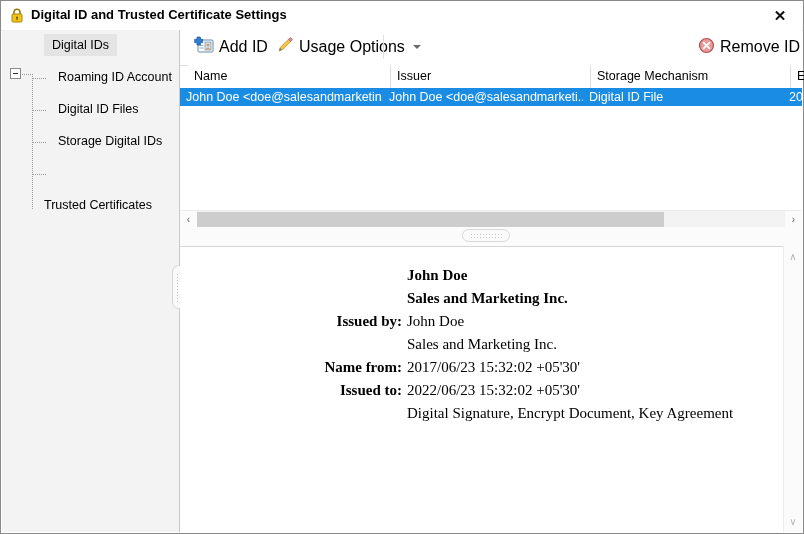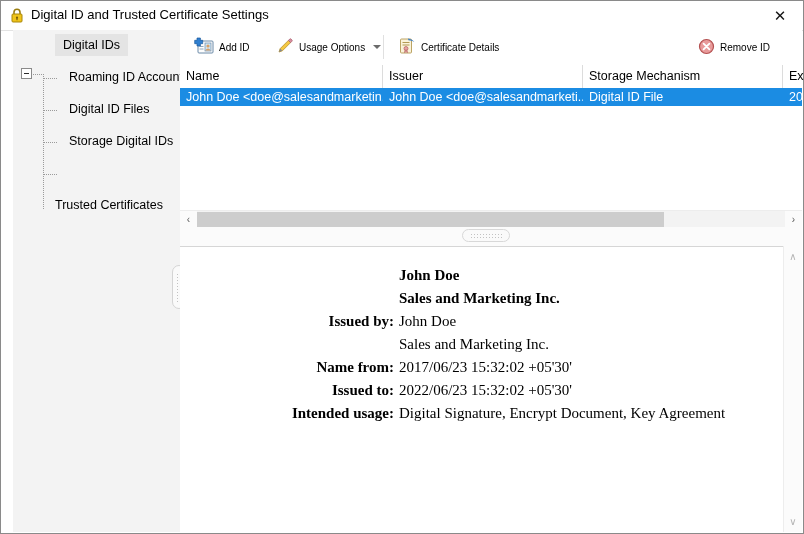--- a/index.html
+++ b/index.html
@@ -8,37 +8,37 @@
     font-family:"Liberation Sans", sans-serif;
     font-size:12px;color:#000;background:#fff;
   }
   .window{
     position:absolute;left:0;top:0;width:804px;height:534px;
     box-sizing:border-box;border:1px solid #8a8a8a;background:#fff;
   }
   
   .titlebar{
     position:absolute;left:0;top:0;right:0;height:29px;
-    background:#ffffff;border-bottom:1px solid #e3e3e3;
+    background:#ffffff;border-bottom:1px solid #e3e3e3;font-weight:bold;
   }
   .title-lock{
     position:absolute;left:9px;top:7px;width:14px;height:15px;
   }
   .title-text{
     position:absolute;left:30px;top:6px;
     font-size:13px;color:#000;white-space:nowrap;
   }
   .close-btn{
     position:absolute;right:0;top:0;width:46px;height:29px;
     display:flex;align-items:center;justify-content:center;
     font-size:15px;color:#111;line-height:1;cursor:default;
   }
   
   .tree-pane{
-    position:absolute;left:12px;top:29px;width:177px;bottom:1px;
+    position:absolute;left:1px;top:29px;width:177px;bottom:1px;
     background:#f3f3f3;border-right:1px solid #c9c9c9;
     overflow:hidden;
   }
   .tree-item{
     position:absolute;height:22px;line-height:22px;
     font-size:12.5px;white-space:nowrap;
   }
   .tree-item.sel{background:#e4e4e4;}
   .expander{
     position:absolute;left:8px;top:38px;width:11px;height:11px;
@@ -77,37 +77,37 @@
   }
   
   .toolbar{
     position:absolute;left:0;top:0;right:0;height:35px;
     background:#fff;border-bottom:1px solid #dadada;
   }
   .tb-btn{
     position:absolute;top:2px;height:30px;
     display:flex;align-items:center;gap:5px;
     padding:0 7px;box-sizing:border-box;
-    font-size:10px;white-space:nowrap;border:1px solid transparent;border-radius:2px;
+    font-size:16px;white-space:nowrap;border:1px solid transparent;border-radius:2px;
     cursor:default;
   }
   .tb-btn.hover{
     border:1px solid #d8d8d8;background:#fff;
     box-shadow:0 0 2px rgba(0,0,0,.10);
   }
   .tb-sep{
     position:absolute;top:5px;width:1px;height:24px;background:#e0e0e0;
   }
   .caret-dn{
     width:0;height:0;border-left:4px solid transparent;border-right:4px solid transparent;
     border-top:4px solid #6b6b6b;margin-left:3px;
   }
   
   .list-head{
-    position:absolute;left:0;top:35px;right:0;height:23px;
+    position:absolute;left:8px;top:35px;right:0;height:23px;
     background:#fff;border-bottom:1px solid #c8c8c8;
   }
   .col-head{
     position:absolute;top:0;height:23px;line-height:23px;
     font-size:12.5px;padding-left:6px;box-sizing:border-box;
     border-right:1px solid #dcdcdc;white-space:nowrap;overflow:hidden;
   }
   
   .list-body{
     position:absolute;left:0;top:58px;right:0;height:100px;background:#fff;overflow:hidden;
@@ -149,21 +149,21 @@
   
   .detail{
     position:absolute;left:0;top:216px;right:0;bottom:0;
     background:#fff;border-top:1px solid #d6d6d6;overflow:hidden;
   }
   .detail-inner{
     position:absolute;left:0;top:0;right:18px;bottom:0;
     font-family:"Liberation Serif", serif;
   }
   .drow{
-    position:absolute;left:8px;width:100%;height:23px;
+    position:absolute;left:16px;width:100%;height:23px;
   }
   .dlabel{
     position:absolute;left:0;width:206px;text-align:right;
     font-size:15px;font-weight:bold;white-space:nowrap;
   }
   .dvalue{
     position:absolute;left:211px;font-size:15px;white-space:nowrap;
   }
   .dvalue.b{font-weight:bold;}
   
@@ -252,33 +252,20 @@
             <path d="M12.4 3.4l1.3-1.3a1 1 0 0 1 1.4 0l.8.8a1 1 0 0 1 0 1.4l-1.3 1.3z" fill="#d98fa0" stroke="#a9606f" stroke-width=".8"></path>
             <path d="M3 15l1.2-3.4 2.2 2.2z" fill="#8a8a8a"></path>
           </svg>
         </span>
         <span>Usage Options</span>
         <span class="caret-dn"></span>
       </div>
 
       <div class="tb-sep" style="left:203px;"></div>
 
-      <div class="tb-btn" style="left:209px;">
-        <span>
-          <svg width="19" height="18" viewBox="0 0 19 18">
-            <rect x="3.5" y="2" width="11" height="14" rx="1" fill="#fbf3da" stroke="#b39a55" stroke-width=".9"></rect>
-            <rect x="5.5" y="5" width="7" height="1" fill="#b39a55"></rect>
-            <rect x="5.5" y="7.5" width="7" height="1" fill="#b39a55"></rect>
-            <circle cx="9" cy="11.5" r="2" fill="#e8a3a3" stroke="#b05b5b" stroke-width=".7"></circle>
-            <path d="M8 13.2l-.6 2.4 1.6-.9 1.6.9-.6-2.4z" fill="#e8a3a3" stroke="#b05b5b" stroke-width=".6"></path>
-            <path d="M11 1.5c3 .4 5 1.8 6.3 3.4-1.8-1-3.6-1.6-6-1.7z" fill="#3f7fc1"></path>
-          </svg>
-        </span>
-        <span>Certificate Details</span>
-      </div>
 
 
 
       <div class="tb-btn" style="left:510px;">
         <span>
           <svg width="17" height="17" viewBox="0 0 17 17">
             <circle cx="8.5" cy="8.5" r="7" fill="#e89a9a" stroke="#b35050" stroke-width="1.2"></circle>
             <path d="M5.6 5.6l5.8 5.8M11.4 5.6l-5.8 5.8" stroke="#fff" stroke-width="1.8" stroke-linecap="round"></path>
           </svg>
         </span>
@@ -337,21 +324,20 @@
         </div>
         <div class="drow" style="top:112px;">
           <span class="dlabel">Name from:</span>
           <span class="dvalue">2017/06/23 15:32:02 +05'30'</span>
         </div>
         <div class="drow" style="top:135px;">
           <span class="dlabel">Issued to:</span>
           <span class="dvalue">2022/06/23 15:32:02 +05'30'</span>
         </div>
         <div class="drow" style="top:158px;">
-          <span class="dlabel">Intended usage:</span>
           <span class="dvalue">Digital Signature, Encrypt Document, Key Agreement</span>
         </div>
 
       </div>
     </div>
 
     <div class="vscroll">
       <div class="vs-arrow" style="top:2px;">∧</div>
       <div class="vs-arrow" style="bottom:2px;">∨</div>
     </div>

